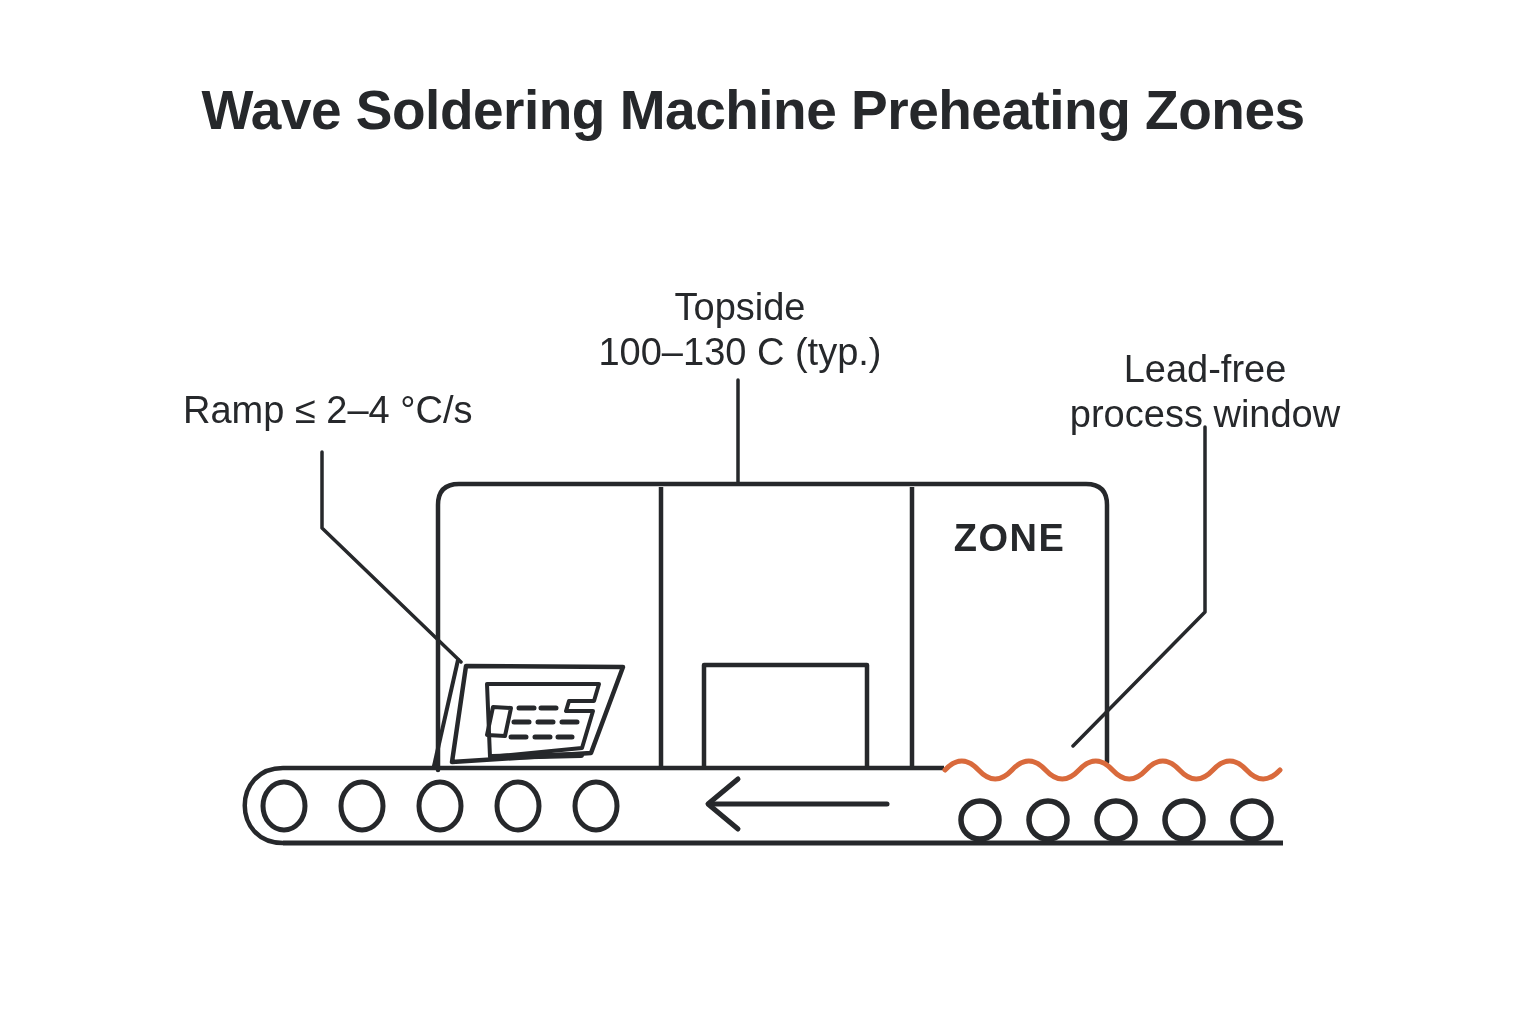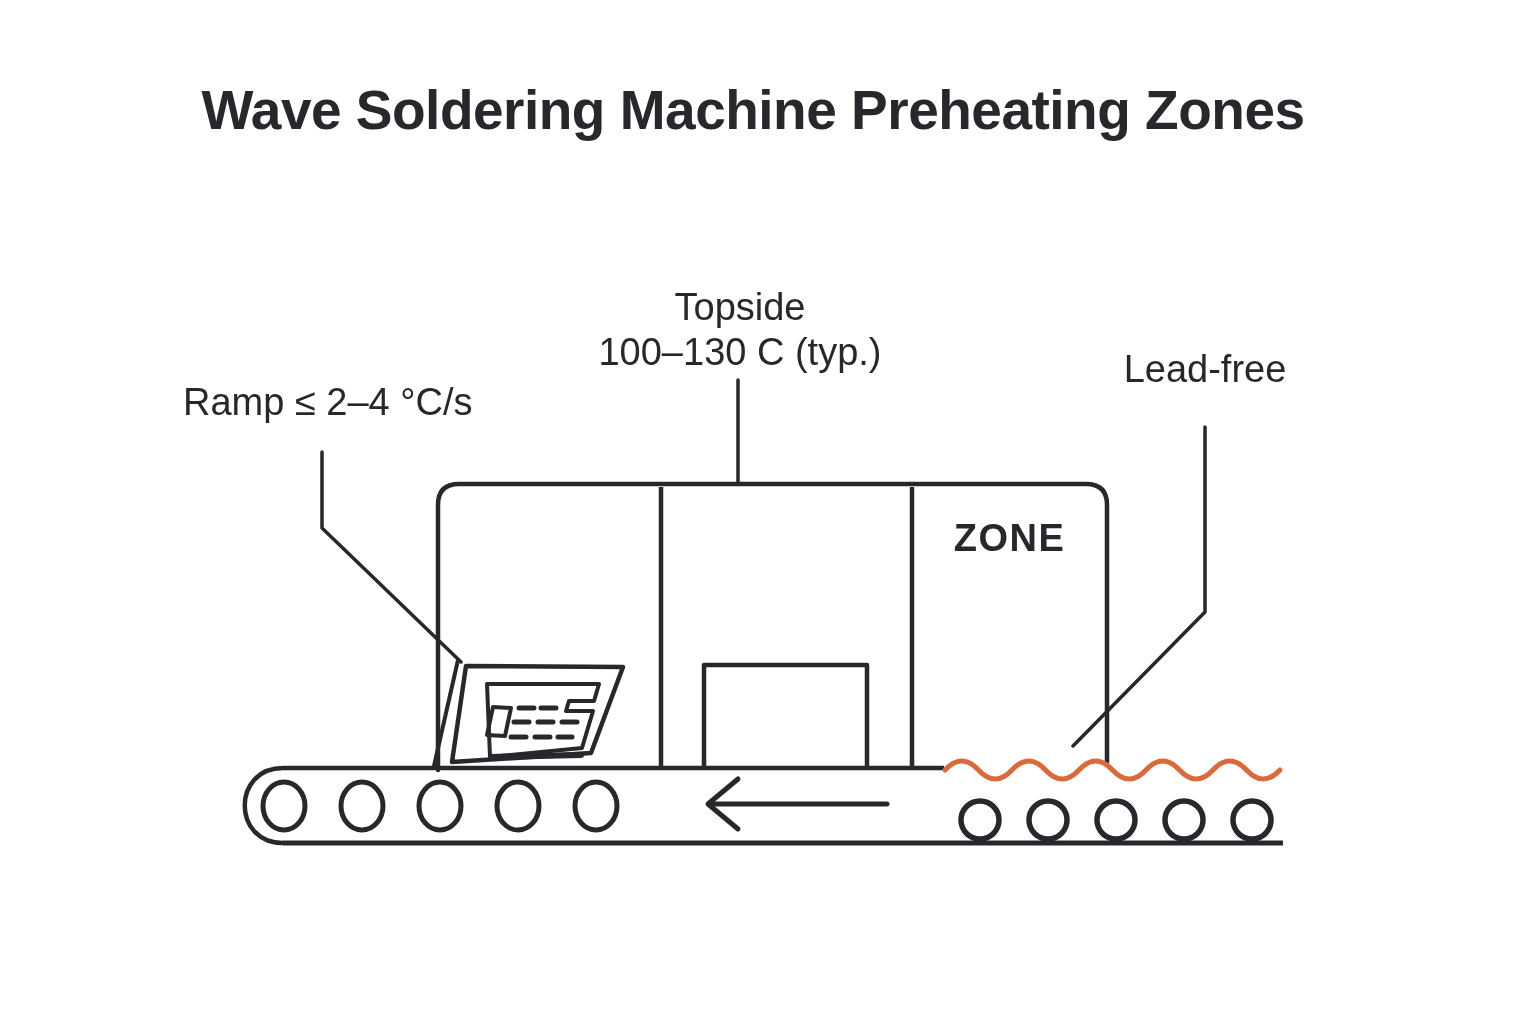--- a/index.html
+++ b/index.html
@@ -11,21 +11,21 @@
   .stage{
     position:relative;width:1536px;height:1024px;overflow:hidden;
     background:var(--background);
     color:var(--ink);
     font-family:"Liberation Sans", sans-serif;
   }
   .centered{position:absolute;left:0;right:30px;text-align:center;margin:4px;}
   .title{top:74px;font-size:55px;font-weight:700;letter-spacing:-0.5px;}
   .subtitle{top:152px;font-size:37px;font-weight:400;letter-spacing:-0.2px;}
   .anno{position:absolute;font-size:38px;font-weight:500;line-height:45px;margin:0;}
-  .anno-ramp{left:183px;top:380px;}
+  .anno-ramp{left:183px;top:388px;}
   .anno-topside{left:540px;width:400px;top:285px;text-align:center;}
   .anno-leadfree{left:1005px;width:400px;top:331px;text-align:center;margin-top:16px;}
   .zone-label{position:absolute;top:517px;text-align:center;font-size:38px;font-weight:700;letter-spacing:1.5px;margin:0;}
   .zone-1{left:438px;width:223px;}
   .zone-2{left:661px;width:251px;}
   .zone-3{left:912px;width:195px;}
   svg.diagram{position:absolute;left:0;top:0;}
   .ink{stroke:var(--ink);fill:none;}
   .wave{stroke:var(--accent_wave);fill:none;}
 </style>
@@ -89,17 +89,18 @@
 
   <h1 class="centered title">Wave Soldering Machine Preheating Zones</h1>
 
   <p class="anno anno-ramp">Ramp ≤ 2–4 °C/s</p>
   <div class="anno anno-topside">
     <div>Topside</div>
     <div>100–130 C (typ.)</div>
   </div>
   <div class="anno anno-leadfree">
     <div>Lead-free</div>
+    <div>process window</div>
   </div>
 
   <p class="zone-label zone-3">ZONE</p>
 
 </div>
 
 </body></html>

